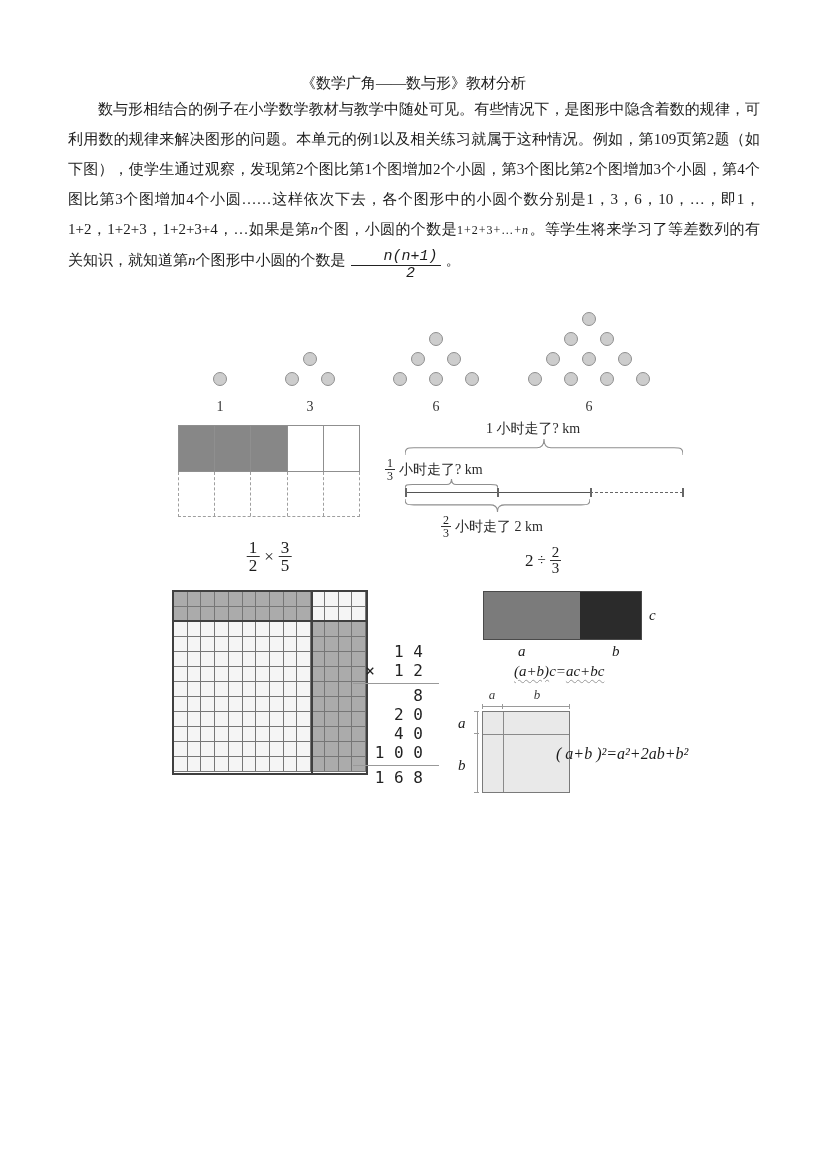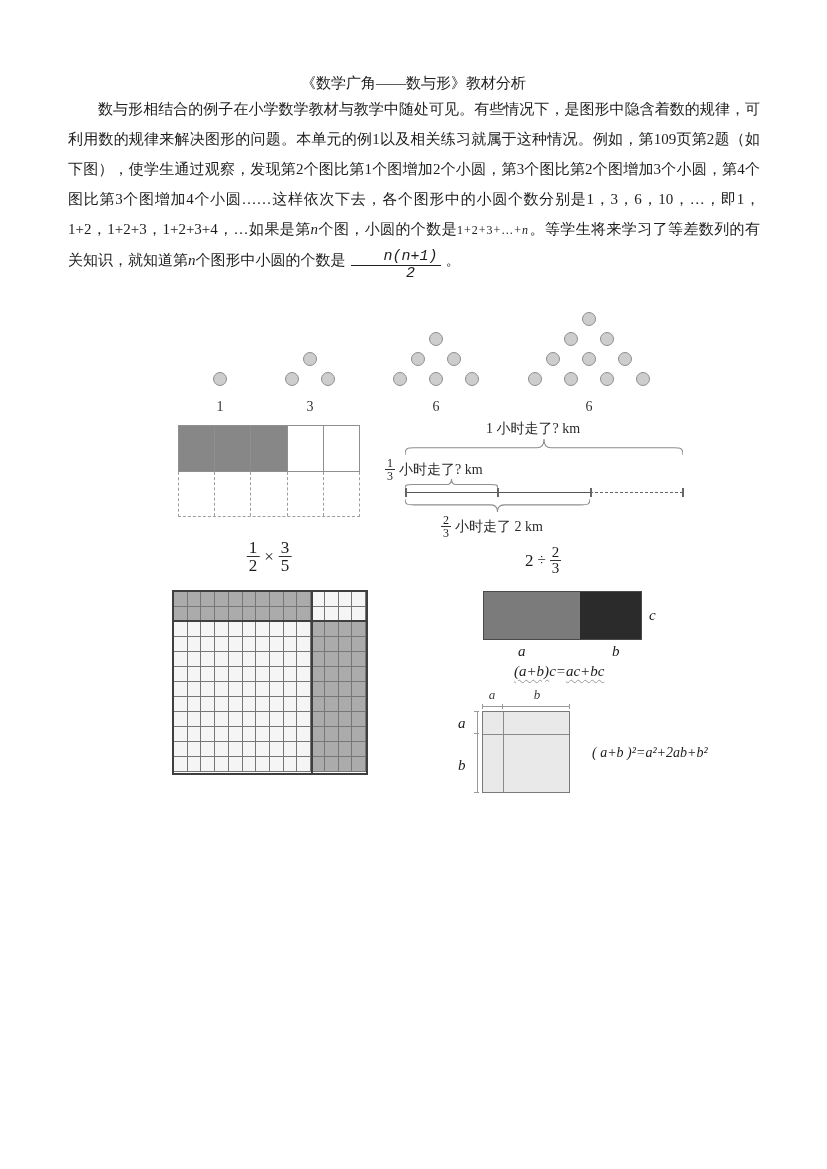--- a/index.html
+++ b/index.html
@@ -65,21 +65,21 @@
   .wavy{text-decoration:underline wavy 1px #9a9a9a;text-underline-offset:3px;}
   
   .dimline-h{left:482px;top:291px;width:88px;height:1px;background:#9a9a9a;}
   .dimline-v{left:477px;top:296px;width:1px;height:82px;background:#9a9a9a;}
   .dimtick-v{width:1px;height:5px;background:#9a9a9a;top:289px;}
   .dimtick-h{width:5px;height:1px;background:#9a9a9a;left:474px;}
   .sq-box{left:482px;top:296px;width:88px;height:82px;background:#e9e9e9;border:1px solid #7a7a7a;box-sizing:border-box;}
   .sq-v{position:absolute;left:20px;top:0;width:1px;height:100%;background:#8a8a8a;}
   .sq-h{position:absolute;left:0;top:22px;width:100%;height:1px;background:#8a8a8a;}
   .dim-label{font-size:13px;color:#3a3a3a;transform:translateX(-50%);}
-  .sq-formula{left:592px;top:330px;font-size:14px;}
+  .sq-formula{left:556px;top:330px;font-size:16px;}
 </style>
 </head>
 <body>
 
 <div class="page">
 
   <div class="doc-title">《数学广角——数与形》教材分析</div>
 
 
   <p class="body-par"><span>数与形相结合的例子在小学数学教材与教学中随处可见。有些情况下，是图形中隐含着数的规律，可利用数的规律来解决图形的问题。本单元的例1以及相关练习就属于这种情况。例如，第109页第2题（如下图），使学生通过观察，发现第2个图比第1个图增加2个小圆，第3个图比第2个图增加3个小圆，第4个图比第3个图增加4个小圆……这样依次下去，各个图形中的小圆个数分别是1，3，6，10，…，即1，1+2，1+2+3，1+2+3+4，…如果是第</span><span class="it">n</span><span>个图，小圆的个数是</span><span class="mathtxt">1+2+3+…+</span><span class="mathtxt it">n</span><span>。等学生将来学习了等差数列的有关知识，就知道第</span><span class="it">n</span><span>个图形中小圆的个数是</span><span class="ifrac"><span class="num">n(n+1)</span><span class="den">2</span></span><span>。</span></p>
@@ -390,20 +390,31 @@
         <div class="gcell lite"></div>
         <div class="gcell lite"></div>
         <div class="gcell gray"></div>
         <div class="gcell gray"></div>
         <div class="gcell gray"></div>
         <div class="gcell gray"></div>
       </div>
     <div class="abs gline" style="left:311px;top:175px;width:2px;height:185px;"></div>
     <div class="abs gline" style="left:172px;top:205px;width:196px;height:2px;"></div>
 
+    <div class="abs mult">
+      <div class="mline">1 4</div>
+      <div class="mline">×  1 2</div>
+      <div class="mrule"></div>
+      <div class="mline">8</div>
+      <div class="mline">2 0</div>
+      <div class="mline">4 0</div>
+      <div class="mline">1 0 0</div>
+      <div class="mrule"></div>
+      <div class="mline">1 6 8</div>
+    </div>
 
     <div class="abs abc-formula alg"><span class="wavy">(a+b)</span><span>c=</span><span class="wavy">ac+bc</span></div>
 
     <div class="abs alg dim-label" style="left:492px;top:272px;">a</div>
     <div class="abs alg dim-label" style="left:537px;top:272px;">b</div>
     <div class="abs dimline-h"></div>
     <div class="abs dimtick-v" style="left:482px;"></div>
     <div class="abs dimtick-v" style="left:502px;"></div>
     <div class="abs dimtick-v" style="left:569px;"></div>
     <div class="abs alg" style="left:458px;top:300px;">a</div>

